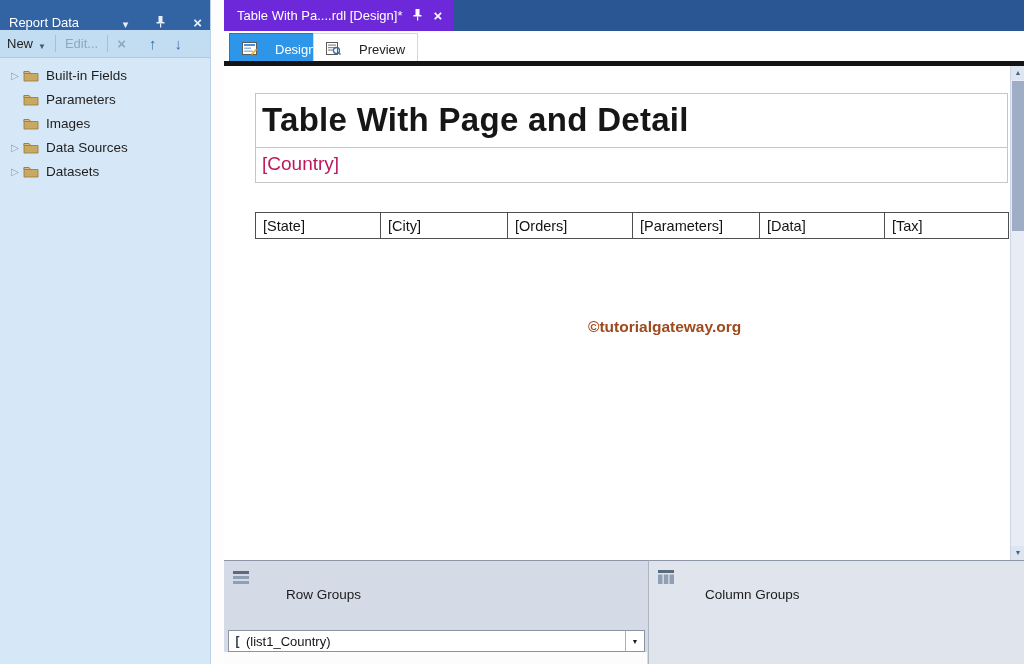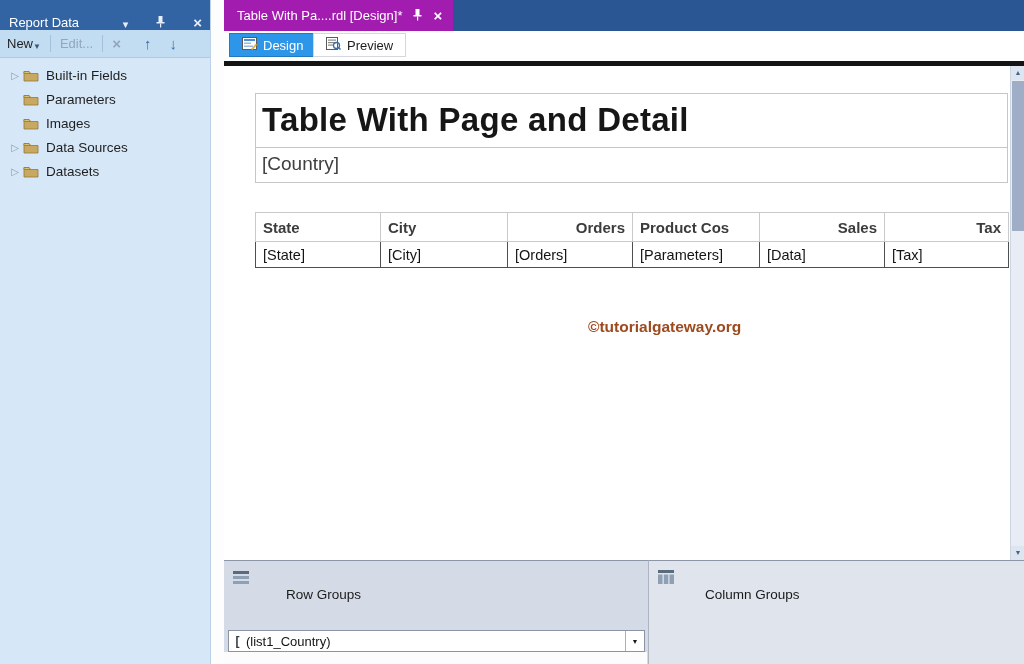--- a/index.html
+++ b/index.html
@@ -6,52 +6,52 @@
   body { font-family:"Liberation Sans", sans-serif; background:#888; }
   .root { position:relative; width:1024px; height:664px; background:#ffffff; overflow:hidden; font-family:"Liberation Sans", sans-serif; }
 
   
   .rd-panel { position:absolute; left:0; top:0; width:211px; height:664px; background:#D6E7F7; border-right:1px solid #BCD2E8; }
   .rd-titlebar { height:30px; background:#3263A3; display:flex; align-items:flex-end; padding:0 8px 0 9px;gap:16px; }
   .rd-title { color:#FFFFFF; font-size:13px; flex:1; }
   .tbar-ico { color:#E6EEF9; margin-left:11px; font-size:11px; line-height:1; cursor:default; }
   .tbar-ico.close { font-size:15px; font-weight:bold; }
   .rd-toolbar { height:28px; background:#C2DCF1; border-bottom:1px solid #AECBE6; display:flex; align-items:center; padding:0 7px; font-size:13px; }
-  .new-btn { color:#1E1E1E; display:flex; align-items:flex-end; }
+  .new-btn { color:#1E1E1E; display:flex; align-items:flex-end; gap:5px; }
   .chev { font-size:8px; color:#3A5A7E; }
   .tb-sep { width:1px; height:17px; background:#A3C0DC; margin:0 9px; }
   .tb-disabled { color:#93A6BC; }
   .tb-del { font-size:15px; font-weight:bold; margin-right:14px; }
   .tb-arrow { color:#3D6FB2; font-size:15px; font-weight:bold; margin:0 9px; }
   .rd-tree { padding-top:5px; }
   .tree-item { height:24px; display:flex; align-items:center; font-size:13.5px; color:#1E1E1E; }
   .expander { width:16px; margin-left:7px; text-align:center; color:#8A9CB0; font-size:10px; flex:0 0 16px; }
   .folder { width:21px; flex:0 0 21px; display:flex; align-items:center; }
   .tree-label { margin-left:2px; }
 
   
   .main-splitter { position:absolute; left:211px; top:0; width:13px; height:664px; background:#FDFDFE; }
 
   
   .doc-tabstrip { position:absolute; left:224px; top:0; width:800px; height:31px; background:#2A5794; }
-  .doc-tab { position:absolute; left:0; top:0; height:31px; background:#a21caf; display:flex; align-items:center; gap:10px; padding:0 11px 0 13px; color:#FFFFFF; font-size:13px; }
+  .doc-tab { position:absolute; left:0; top:0; height:31px; background:#6d28d9; display:flex; align-items:center; gap:10px; padding:0 11px 0 13px; color:#FFFFFF; font-size:13px; }
   .doc-tab .tab-close { color:#FFFFFF; font-size:15px; font-weight:bold; line-height:1; }
 
   
   .view-bar { position:absolute; left:224px; top:31px; width:800px; height:30px; background:#FFFFFF; }
-  .view-tab { position:absolute; top:2px; height:24px; display:flex; align-items:center; gap:6px; font-size:13px; padding:0 12px; }
+  .view-tab { position:absolute; top:2px; height:33px; display:flex; align-items:center; gap:18px; font-size:13px; padding:0 12px; }
   .view-tab.design { left:5px; background:#2E96E8; border:1px solid #1F7AC2; color:#FFFFFF; }
   .view-tab.preview { left:89px; background:#FFFFFF; border:1px solid #D4D8DE; color:#1E1E1E; }
 
   .design-topedge { position:absolute; left:224px; top:61px; width:800px; height:5px; background:#141414; }
 
   
   .design-surface { position:absolute; left:224px; top:66px; width:786px; height:494px; background:#FFFFFF; }
   .rpt-title { position:absolute; left:31px; top:27px; width:753px; height:55px; border:1px solid #C6C6C6; font-size:33px; font-weight:700; letter-spacing:0.3px; line-height:52px; padding-left:6px; color:#161616; }
-  .rpt-country { position:absolute; left:31px; top:82px; width:753px; height:35px; border:1px solid #C6C6C6; border-top:none; font-size:19px; padding:5px 0 8px 6px; color:#404040; }
+  .rpt-country { position:absolute; left:31px; top:82px; width:753px; height:35px; border:1px solid #C6C6C6; border-top:none; font-size:19px; padding:5px 0 8px 6px; color:#be185d; }
   .tablix { position:absolute; left:31px; top:146px; width:753px; border-collapse:collapse; table-layout:fixed; background:#FFFFFF; }
   .tablix td { overflow:hidden; white-space:nowrap; }
   .tablix tr.hdr td { height:29px; border:1px solid #C9C9C9; font-weight:bold; font-size:15px; color:#3C3C3C; padding:0 7px; }
   .tablix tr.det td { height:26px; border:1px solid #4F4F4F; font-size:14.5px; color:#141414; padding:0 7px; }
   .ar { text-align:right; }
   .watermark { position:absolute; left:364px; top:252px; font-size:15.5px; font-weight:bold; color:#9D4A1F; }
 
   
   .v-scroll { position:absolute; left:1010px; top:66px; width:14px; height:494px; background:#E8EDF5; border-left:1px solid #CBD5E4; }
   .sb-btn { position:absolute; left:0; width:14px; height:14px; font-size:7px; color:#46648E; text-align:center; line-height:14px; background:#DDE5F0; }
@@ -211,28 +211,20 @@
     <table class="tablix">
       <colgroup>
         <col style="width:125px">
           <col style="width:127px">
           <col style="width:125px">
         <col style="width:127px">
           <col style="width:125px">
           <col style="width:124px">
       </colgroup>
       <tbody>
-          <tr class="hdr">
-        <td>State</td>
-        <td>City</td>
-        <td class="ar">Orders</td>
-        <td>Product Cos</td>
-        <td class="ar">Sales</td>
-        <td class="ar">Tax</td>
-      </tr>
       <tr class="det">
         <td>[State]</td>
         <td>[City]</td>
         <td>[Orders]</td>
         <td>[Parameters]</td>
         <td>[Data]</td>
         <td>[Tax]</td>
       </tr>
     </tbody>
       </table>

